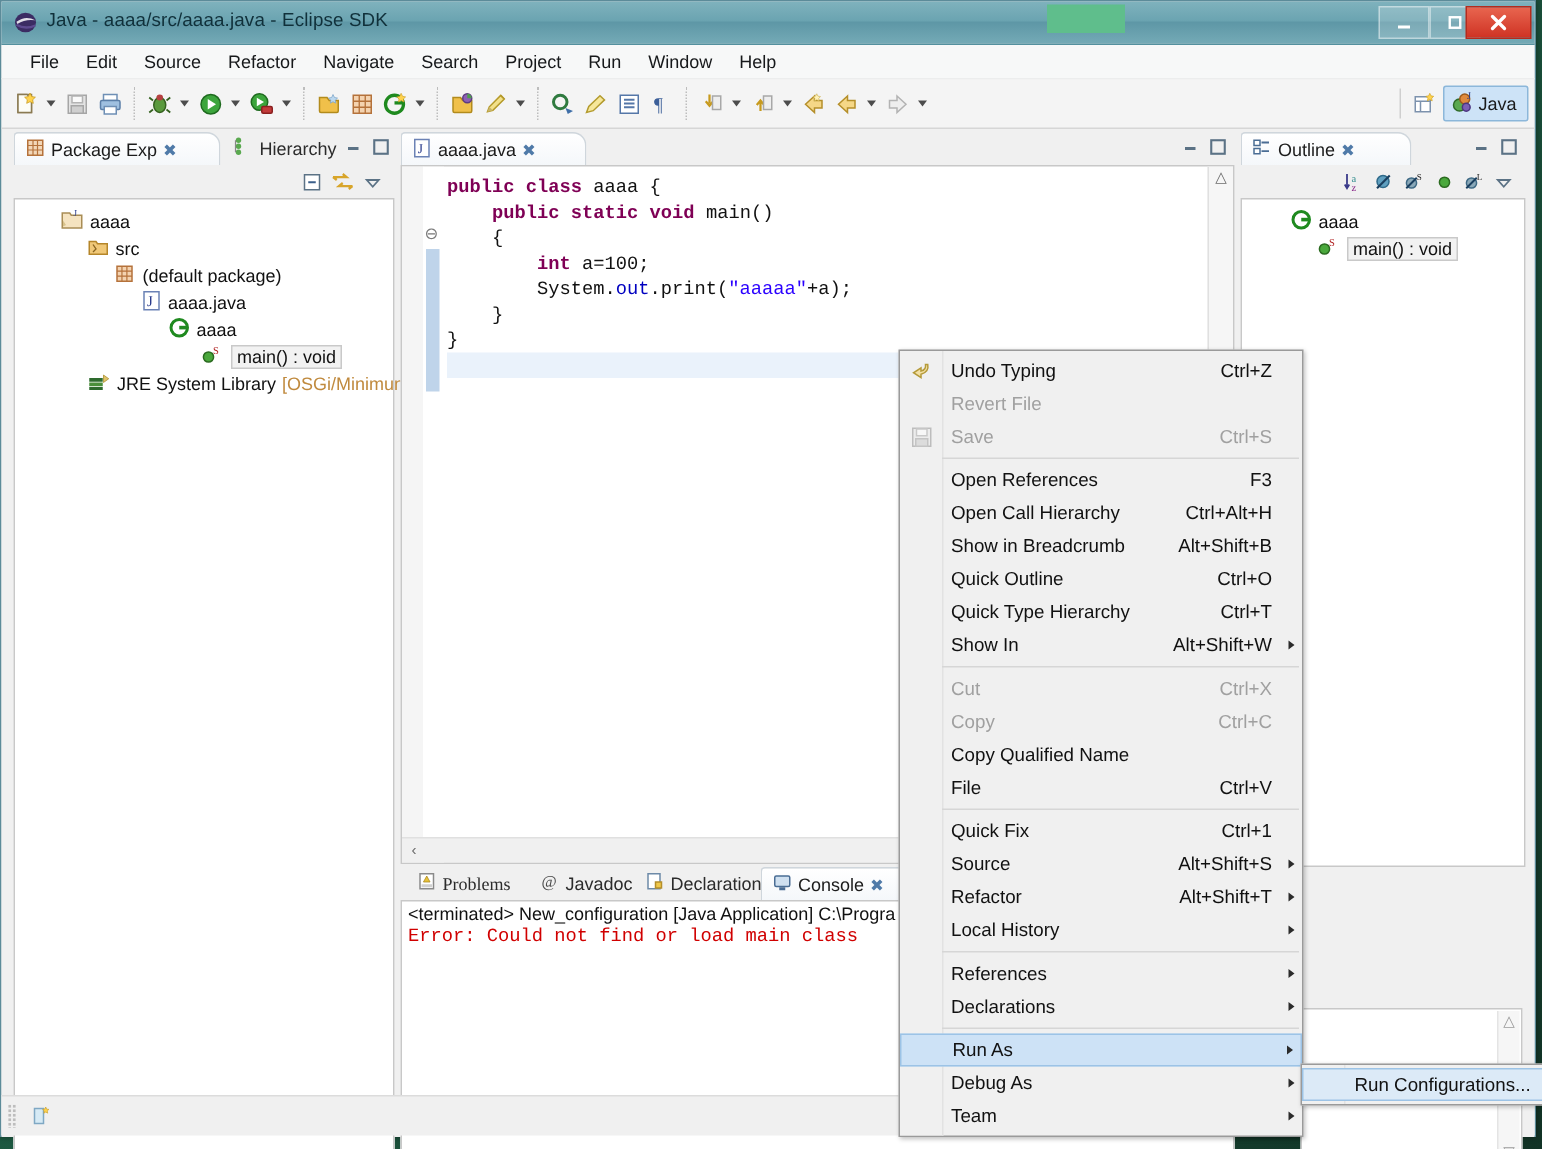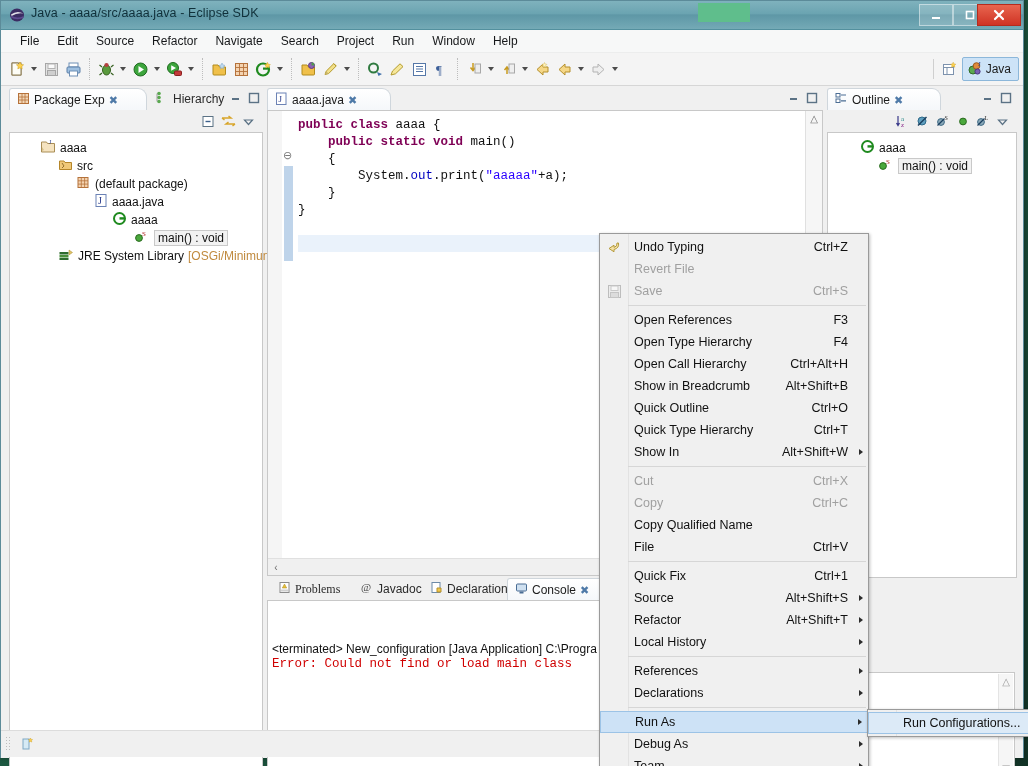--- a/index.html
+++ b/index.html
@@ -90,21 +90,21 @@
     font-family:"Liberation Mono","DejaVu Sans Mono",monospace;font-size:12.5px;line-height:17px;color:#111;}
   .kw{color:#7f0055;font-weight:bold;}
   .str{color:#2a00ff;}
   .fld{color:#0000c0;}
   #ed-curline{position:absolute;left:30px;right:20px;height:17px;background:#eaf2fb;}
   #ed-vscroll{position:absolute;right:0;top:0;bottom:16px;width:16px;background:#f6f6f6;border-left:1px solid #e0e0e0;}
   #ed-hscroll{position:absolute;left:0;right:0;bottom:0;height:16px;background:#f0f0f0;border-top:1px solid #e0e0e0;}
   .sbarr{font-size:10px;color:#6d6d6d;display:flex;align-items:center;justify-content:center;}
 
   
-  .conline{font-size:12px;color:#111;padding:1px 4px;white-space:nowrap;margin-top:40px;}
+  .conline{font-size:12px;color:#111;padding:1px 4px;white-space:nowrap;}
   .conerr{font-family:"Liberation Mono","DejaVu Sans Mono",monospace;font-size:12.5px;color:#d00000;padding:0 4px;white-space:nowrap;}
 
   
   #statusbar{position:absolute;left:0;right:0;bottom:0;height:26px;background:#f0f0f0;
     border-top:1px solid #dcdcdc;display:flex;align-items:center;}
   #statusbar .sgrip{width:6px;height:16px;margin:0 4px;
     background-image:radial-gradient(#bdbdbd 1px,transparent 1px);background-size:3px 3px;}
   #statusbar .sfield{height:26px;display:flex;align-items:center;padding:0 10px;
     border-left:1px solid #cfcfcf;font-size:12px;color:#111;}
 
@@ -549,20 +549,21 @@
           <div style="position:absolute;left:1px;top:38px;font-size:11px;color:#7a7a7a;">⊖</div>
           <div style="position:absolute;left:2px;top:55px;width:9px;height:95px;background:#bfd4ea;"></div>
         </div>
 
         <div id="ed-curline" style="top:124px;"></div>
 
         <div id="ed-code">
           <div style="white-space:pre;"><span class="kw">public</span> <span class="kw">class</span> aaaa {</div>
           <div style="white-space:pre;">    <span class="kw">public</span> <span class="kw">static</span> <span class="kw">void</span> main()</div>
           <div style="white-space:pre;">    {</div>
+          <div style="white-space:pre;">        <span class="kw">int</span> a=100;</div>
           <div style="white-space:pre;">        System.<span class="fld">out</span>.print(<span class="str">"aaaaa"</span>+a);</div>
           <div style="white-space:pre;">    }</div>
           <div style="white-space:pre;">}</div>
         </div>
 
         <div id="ed-vscroll">
           <div class="sbarr" style="height:14px;">△</div>
         </div>
         <div id="ed-hscroll">
           <div class="sbarr" style="width:16px;height:16px;">‹</div>
@@ -794,26 +795,20 @@
       <div class="msep"></div>
 
       <div class="mrow">
         <div class="mico"></div>
         <div class="mlbl">Open References</div>
         <div class="macc">F3</div>
         <div class="marrow"></div>
       </div>
       <div class="mrow">
         <div class="mico"></div>
-        <div class="mlbl">Open Type Hierarchy</div>
-        <div class="macc">F4</div>
-        <div class="marrow"></div>
-      </div>
-      <div class="mrow">
-        <div class="mico"></div>
         <div class="mlbl">Open Call Hierarchy</div>
         <div class="macc">Ctrl+Alt+H</div>
         <div class="marrow"></div>
       </div>
       <div class="mrow">
         <div class="mico"></div>
         <div class="mlbl">Show in Breadcrumb</div>
         <div class="macc">Alt+Shift+B</div>
         <div class="marrow"></div>
       </div>

